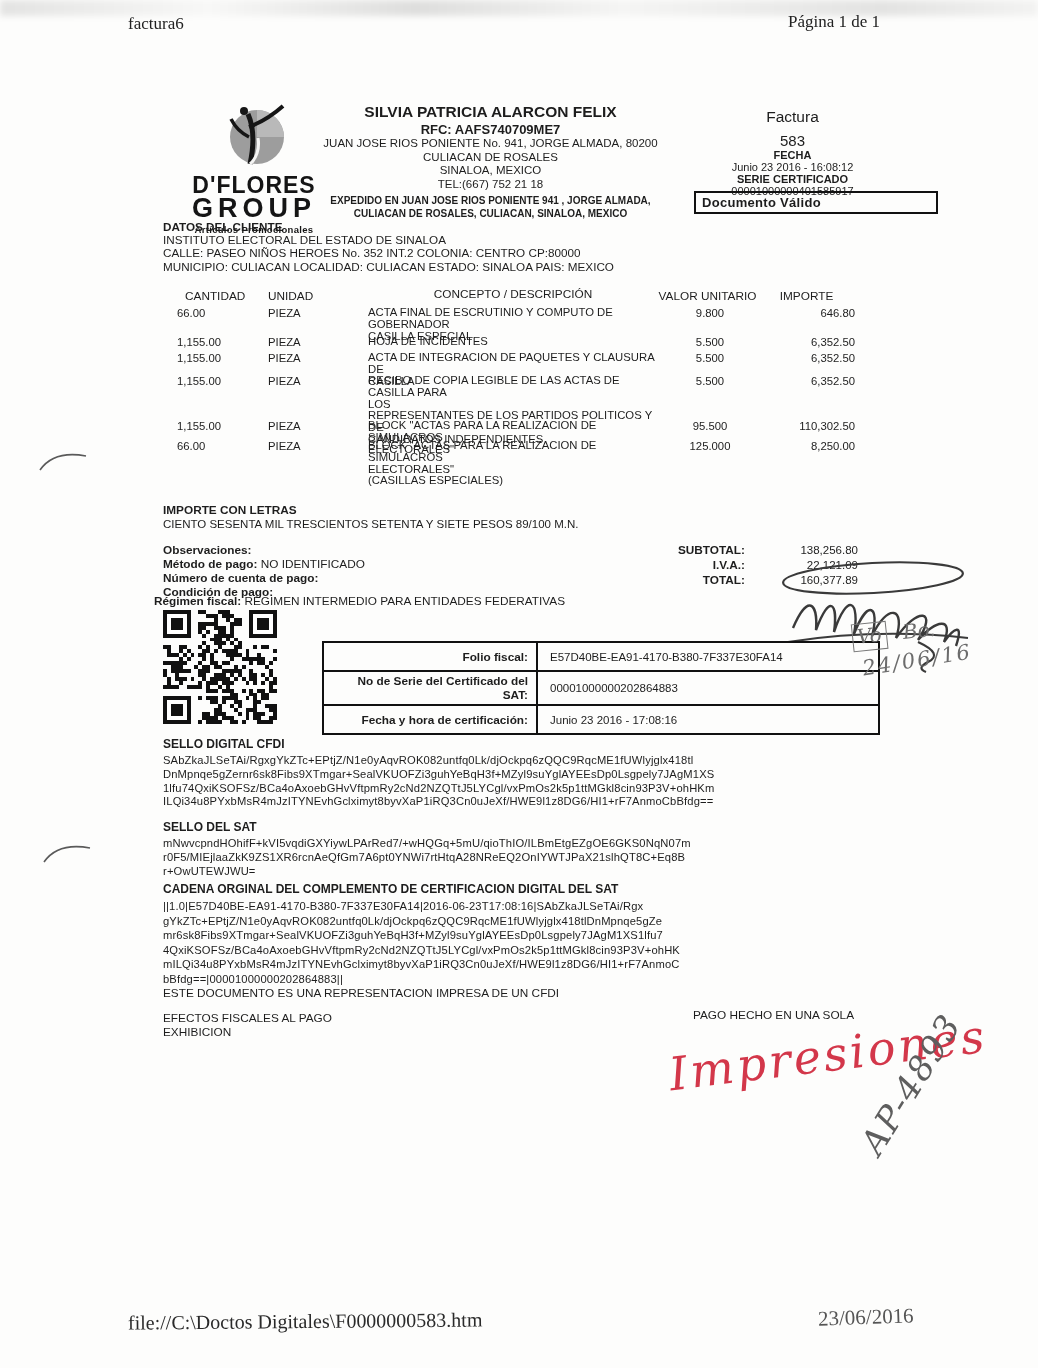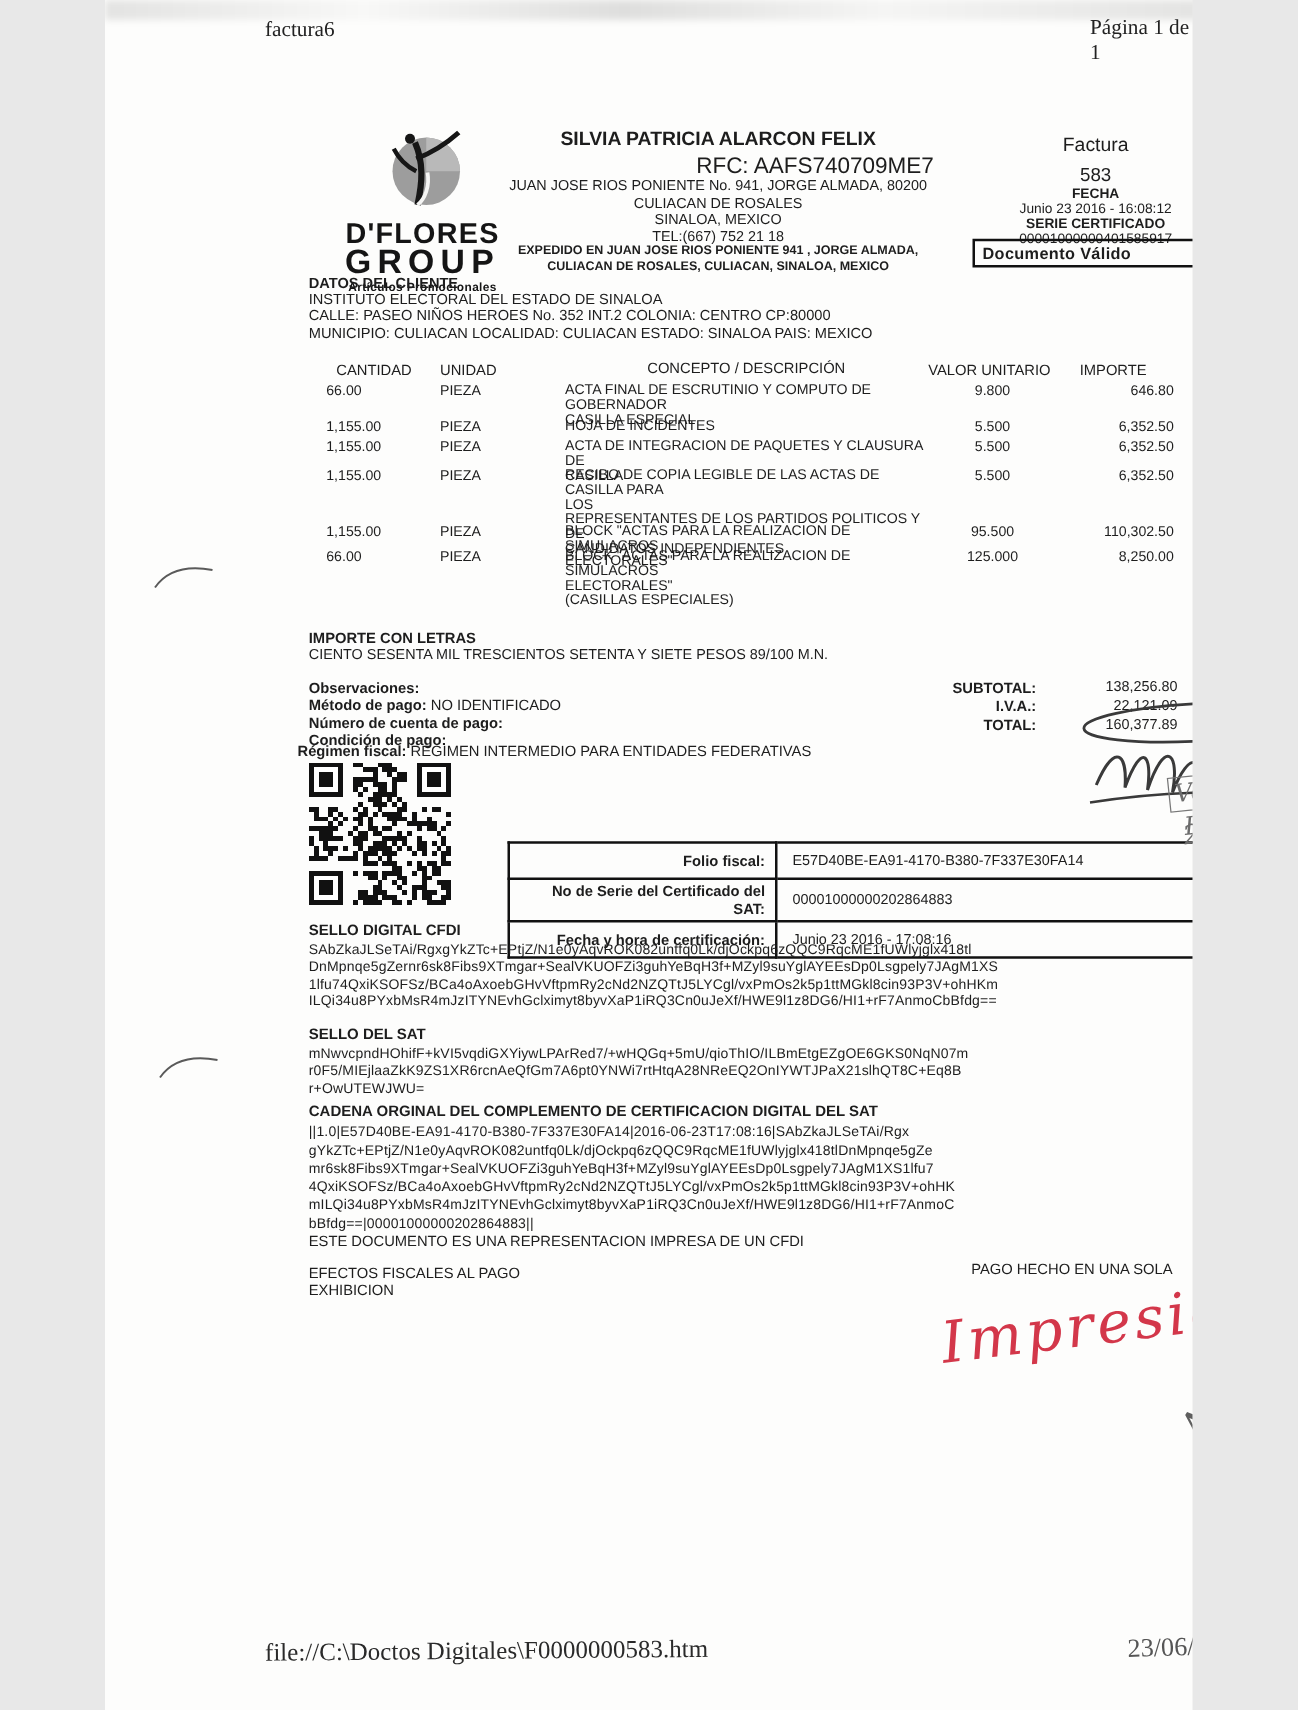--- a/index.html
+++ b/index.html
@@ -1,35 +1,35 @@
 <!DOCTYPE html>
 <html><head>
 <meta charset="utf-8">
 <style>
   html,body{margin:0;padding:0;background:#e8e8e8;}
-  .page{position:relative;width:870px;height:1368px;margin:0 auto;background:#fdfdfc;
+  .page{position:relative;width:1038px;height:1368px;margin:0 auto;background:#fdfdfc;
         font-family:"Liberation Sans",sans-serif;color:#1d1d1d;overflow:hidden;}
   .abs{position:absolute;}
   .pre{white-space:pre-line;}
   .b{font-weight:bold;}
   
   .scan-top{left:0;top:0;width:1038px;height:16px;
     background:linear-gradient(90deg,rgba(0,0,0,.10),rgba(0,0,0,.02) 20%,rgba(0,0,0,.12) 40%,rgba(0,0,0,.03) 60%,rgba(0,0,0,.10) 85%,rgba(0,0,0,.04));
     filter:blur(3px);}
   
   .hdr{font-family:"Liberation Serif",serif;font-size:17px;color:#222;}
   
   .logo-wrap{left:178px;top:104px;width:152px;text-align:center;color:#151515;}
   .logo-name1{font-size:23px;font-weight:bold;letter-spacing:1px;line-height:22px;margin-top:2px;}
   .logo-name2{font-size:27px;font-weight:bold;letter-spacing:5px;line-height:25px;}
   .logo-tag{font-size:9.5px;font-weight:bold;margin-top:3px;letter-spacing:.3px;}
   
   .issuer{left:318px;top:103px;width:345px;text-align:center;}
   .issuer-name{font-size:15.5px;font-weight:bold;}
-  .issuer-rfc{font-size:18px;font-weight:normal;margin-top:1px;text-align:right;}
+  .issuer-rfc{font-size:13px;font-weight:bold;margin-top:1px;}
   .issuer-line{font-size:11.5px;line-height:13.5px;}
   .issuer-exp{left:318px;top:194px;width:345px;text-align:center;font-size:10px;font-weight:bold;line-height:13px;}
   
   .fact{left:690px;top:108px;width:205px;text-align:center;}
   .fact-title{font-size:15.5px;font-weight:normal;}
   .fact-num{font-size:15px;margin-top:6px;}
   .fact-small{font-size:11px;line-height:12px;}
   .doc-valid{left:694px;top:191px;width:228px;border:2px solid #111;font-size:13px;font-weight:bold;
              padding:2px 6px;letter-spacing:.3px;}
   
@@ -51,21 +51,21 @@
   .words-h{left:163px;top:503px;font-size:11.8px;font-weight:bold;}
   .words{left:163px;top:518px;font-size:11.5px;}
   .obs{left:163px;top:543px;font-size:11.8px;line-height:14px;}
   .obs .val{font-weight:normal;}
   .tot-lab{left:615px;top:543px;width:130px;text-align:right;font-size:11.8px;font-weight:bold;line-height:15px;}
   .tot-val{left:750px;top:543px;width:108px;text-align:right;font-size:11.5px;line-height:15px;}
   .regimen{left:154px;top:594px;font-size:11.8px;}
   
   .qr{left:163px;top:610px;}
   
-  .ctable{left:322px;top:641px;width:558px;border:2px solid #111;border-collapse:collapse;margin-top:32px;}
+  .ctable{left:322px;top:641px;width:558px;border:2px solid #111;border-collapse:collapse;}
   .ctable td{border:2px solid #111;font-size:11.8px;height:23px;padding:2px 8px;}
   .ctable .lab{width:196px;text-align:right;font-weight:bold;}
   .ctable .val{font-weight:normal;font-size:11.5px;padding-left:12px;}
   
   .sello-h{font-size:12px;font-weight:bold;}
   .sello-t{font-size:11.2px;line-height:13.8px;letter-spacing:.15px;margin-top:3px;}
   .cfdi{left:163px;top:737px;width:590px;}
   .sat{left:163px;top:820px;width:590px;}
   .cadena{left:163px;top:882px;width:600px;}
   .cadena .sello-t{line-height:14.6px;}

